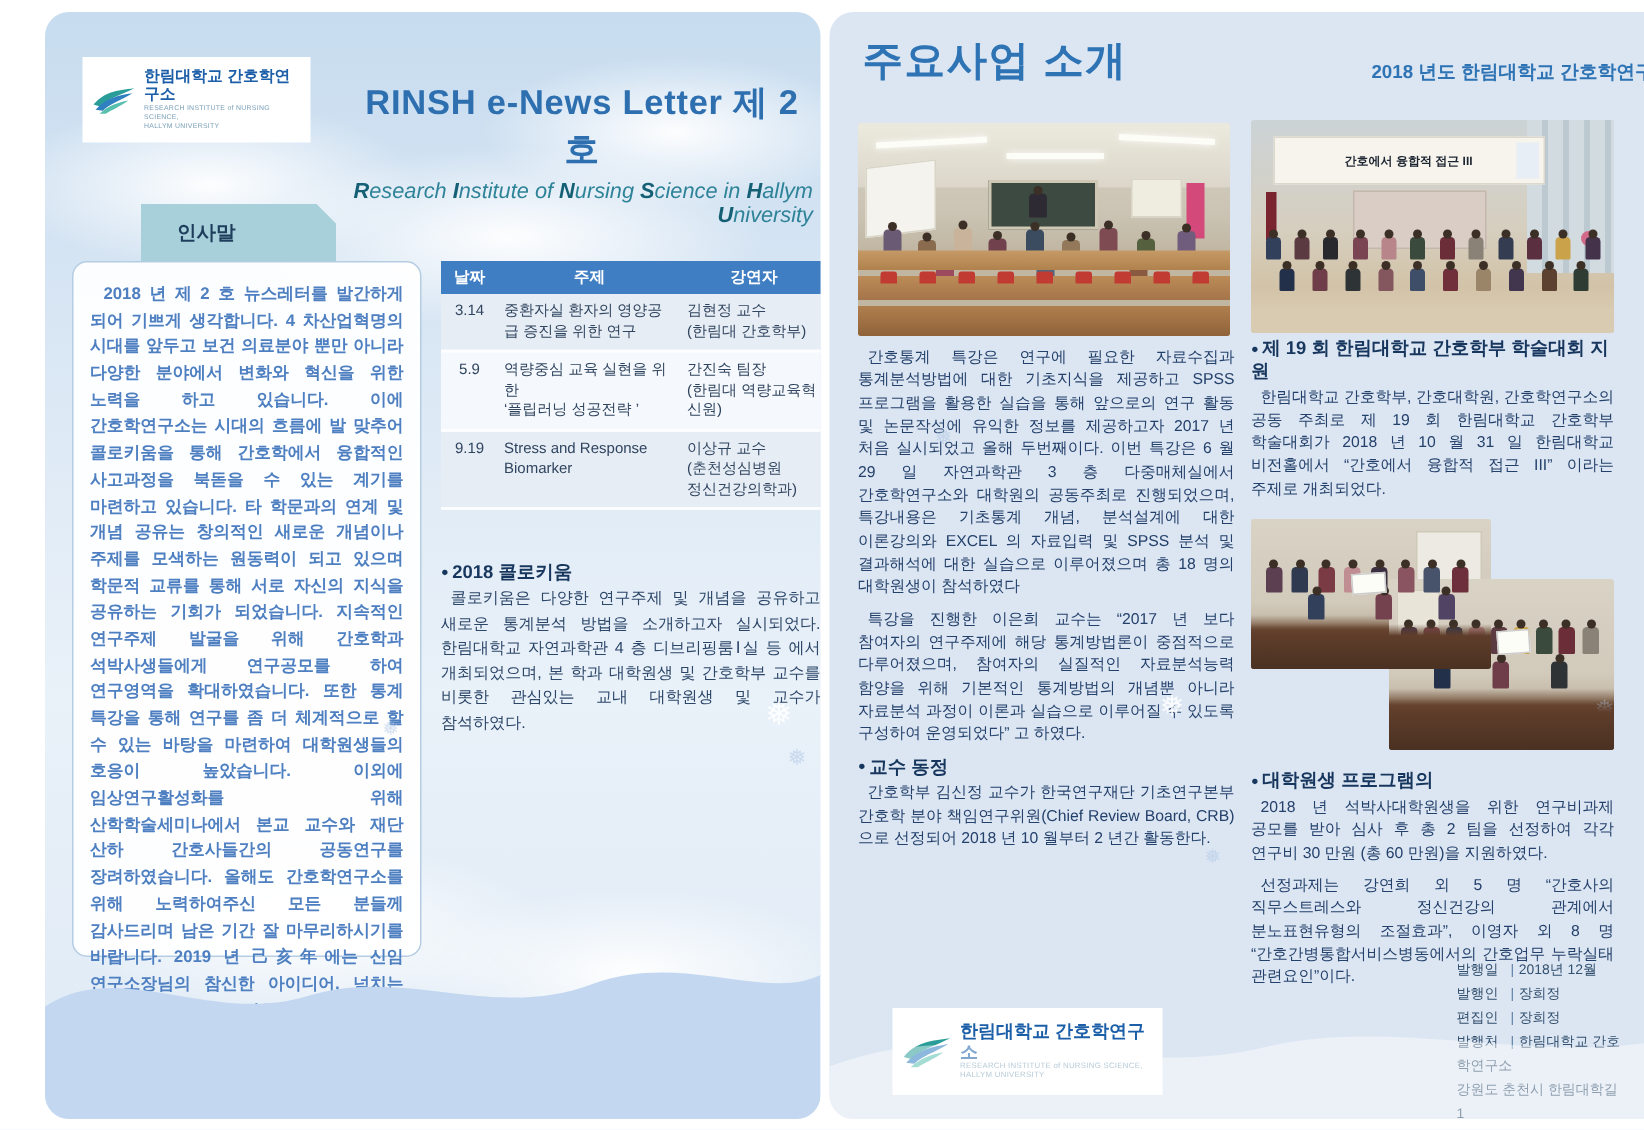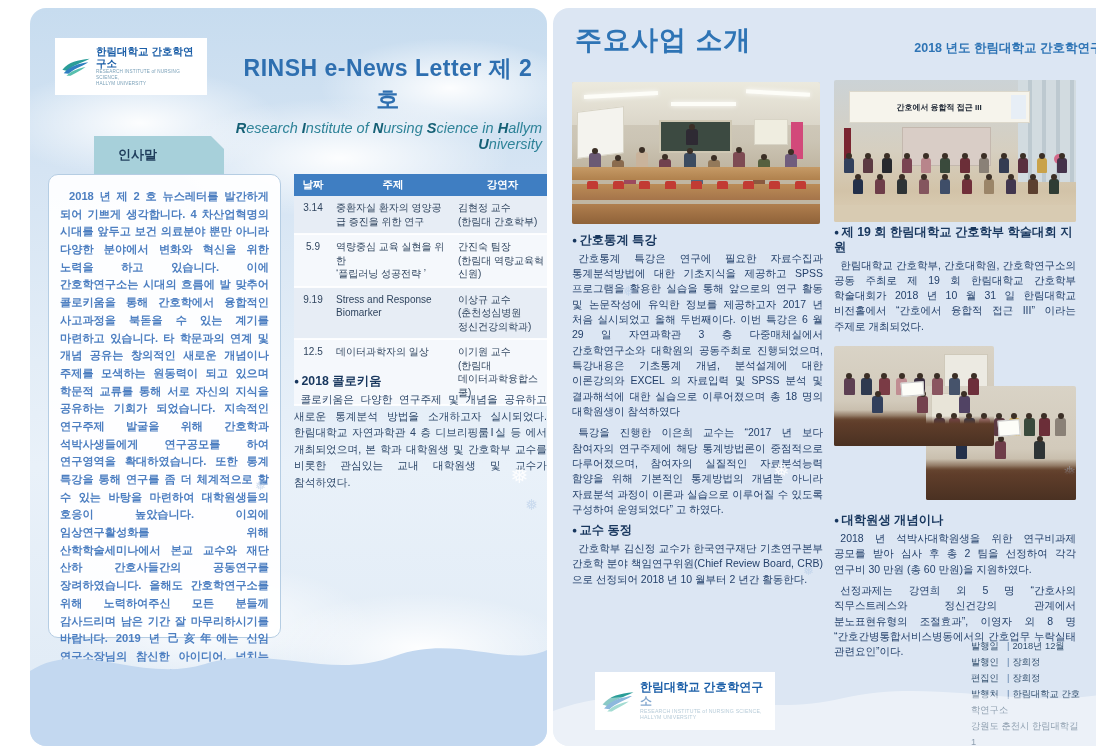--- a/index.html
+++ b/index.html
@@ -174,27 +174,20 @@
           <td class="c-speaker preline">간진숙 팀장
 (한림대 역량교육혁신원)</td>
         </tr>
         <tr>
           <td class="c-date">9.19</td>
           <td class="c-topic preline">Stress and Response
 Biomarker</td>
           <td class="c-speaker preline">이상규 교수
 (춘천성심병원
 정신건강의학과)</td>
-        </tr>
-        <tr>
-          <td class="c-date">12.5</td>
-          <td class="c-topic preline">데이터과학자의 일상</td>
-          <td class="c-speaker preline">이기원 교수
-(한림대
-데이터과학융합스쿨)</td>
         </tr>
       </tbody>
     </table>
 
     <div class="sec-head colloq-head">2018 콜로키움</div>
     <div class="colloq-body">콜로키움은 다양한 연구주제 및 개념을 공유하고 새로운 통계분석 방법을 소개하고자 실시되었다. 한림대학교 자연과학관 4 층 디브리핑룸Ⅰ실 등 에서 개최되었으며, 본 학과 대학원생 및 간호학부 교수를 비롯한 관심있는 교내 대학원생 및 교수가 참석하였다.</div>
 
     <span class="flake" style="left:480px;top:455px;font-size:22px;"></span>
     <span class="flake b" style="left:495px;top:488px;font-size:15px;"></span>
     <span class="flake b" style="left:225px;top:470px;font-size:13px;"></span>
@@ -241,21 +234,20 @@
         <div class="chair" style="left: 27%; top: 70%;"></div>
         <div class="chair" style="left: 37.5%; top: 70%;"></div>
         <div class="chair" style="left: 48%; top: 70%;"></div>
         <div class="chair" style="left: 58.5%; top: 70%;"></div>
         <div class="chair" style="left: 69%; top: 70%;"></div>
         <div class="chair" style="left: 79.5%; top: 70%;"></div>
         <div class="chair" style="left: 90%; top: 70%;"></div>
       </div>
 
     <div class="col-left">
-      <div class="sec-head">간호통계 특강</div>
       <div class="body-txt">간호통계 특강은 연구에 필요한 자료수집과 통계분석방법에 대한 기초지식을 제공하고 SPSS 프로그램을 활용한 실습을 통해 앞으로의 연구 활동 및 논문작성에 유익한 정보를 제공하고자 2017 년 처음 실시되었고 올해 두번째이다. 이번 특강은 6 월 29 일 자연과학관 3 층 다중매체실에서 간호학연구소와 대학원의 공동주최로 진행되었으며, 특강내용은 기초통계 개념, 분석설계에 대한 이론강의와 EXCEL 의 자료입력 및 SPSS 분석 및 결과해석에 대한 실습으로 이루어졌으며 총 18 명의 대학원생이 참석하였다</div>
       <div class="body-txt">특강을 진행한 이은희 교수는 “2017 년 보다 참여자의 연구주제에 해당 통계방법론이 중점적으로 다루어졌으며, 참여자의 실질적인 자료분석능력 함양을 위해 기본적인 통계방법의 개념뿐 아니라 자료분석 과정이 이론과 실습으로 이루어질 수 있도록 구성하여 운영되었다” 고 하였다.</div>
       <div class="sec-head">교수 동정</div>
       <div class="body-txt">간호학부 김신정 교수가 한국연구재단 기초연구본부 간호학 분야 책임연구위원(Chief Review Board, CRB)으로 선정되어 2018 년 10 월부터 2 년간 활동한다.</div>
     </div>
 
     <div class="photo ph2" style="left:281px;top:72px;width:242px;height:142px;">
       <div class="ph2-win"></div>
       <div class="ph2-banner">
         <span>간호에서 융합적 접근 III</span>
@@ -327,21 +319,21 @@
               <div class="person" style="left: 86%; top: 28%; width: 11px; height: 18px; background: rgb(138, 129, 119);"></div>
               <div class="person" style="left: 20%; top: 48%; width: 11px; height: 18px; background: rgb(35, 48, 74);"></div>
               <div class="person" style="left: 46%; top: 48%; width: 11px; height: 18px; background: rgb(110, 61, 73);"></div>
               <div class="person" style="left: 72%; top: 48%; width: 11px; height: 18px; background: rgb(46, 52, 54);"></div>
             </div>
           <div class="ph-cert" style="left:48%;top:30%;"></div>
           <div class="ph-tableov"></div>
         </div>
       </div>
 
-      <div class="sec-head">대학원생 개념이나</div>
+      <div class="sec-head">대학원생 프로그램의</div>
       <div class="body-txt">2018 년 석박사대학원생을 위한 연구비과제 공모를 받아 심사 후 총 2 팀을 선정하여 각각 연구비 30 만원 (총 60 만원)을 지원하였다.</div>
       <div class="body-txt">선정과제는 강연희 외 5 명 “간호사의 직무스트레스와 정신건강의 관계에서 분노표현유형의 조절효과”, 이영자 외 8 명 “간호간병통합서비스병동에서의 간호업무 누락실태 관련요인”이다.</div>
     </div>
 
     <div class="logo-box rp-logo">
       <svg class="swoosh" viewBox="0 0 44 30" width="34" height="25">
         <path d="M2 19 C12 7 24 5 42 3 C28 10 16 13 9 21 Z" fill="#2a9d98"></path>
         <path d="M4 24 C14 13 26 10 40 8 C29 15 18 18 11 25 Z" fill="#2f7fc1"></path>
         <path d="M8 28 C16 20 26 17 36 15 C28 21 20 24 14 28 Z" fill="#58bfae"></path>
       </svg>

